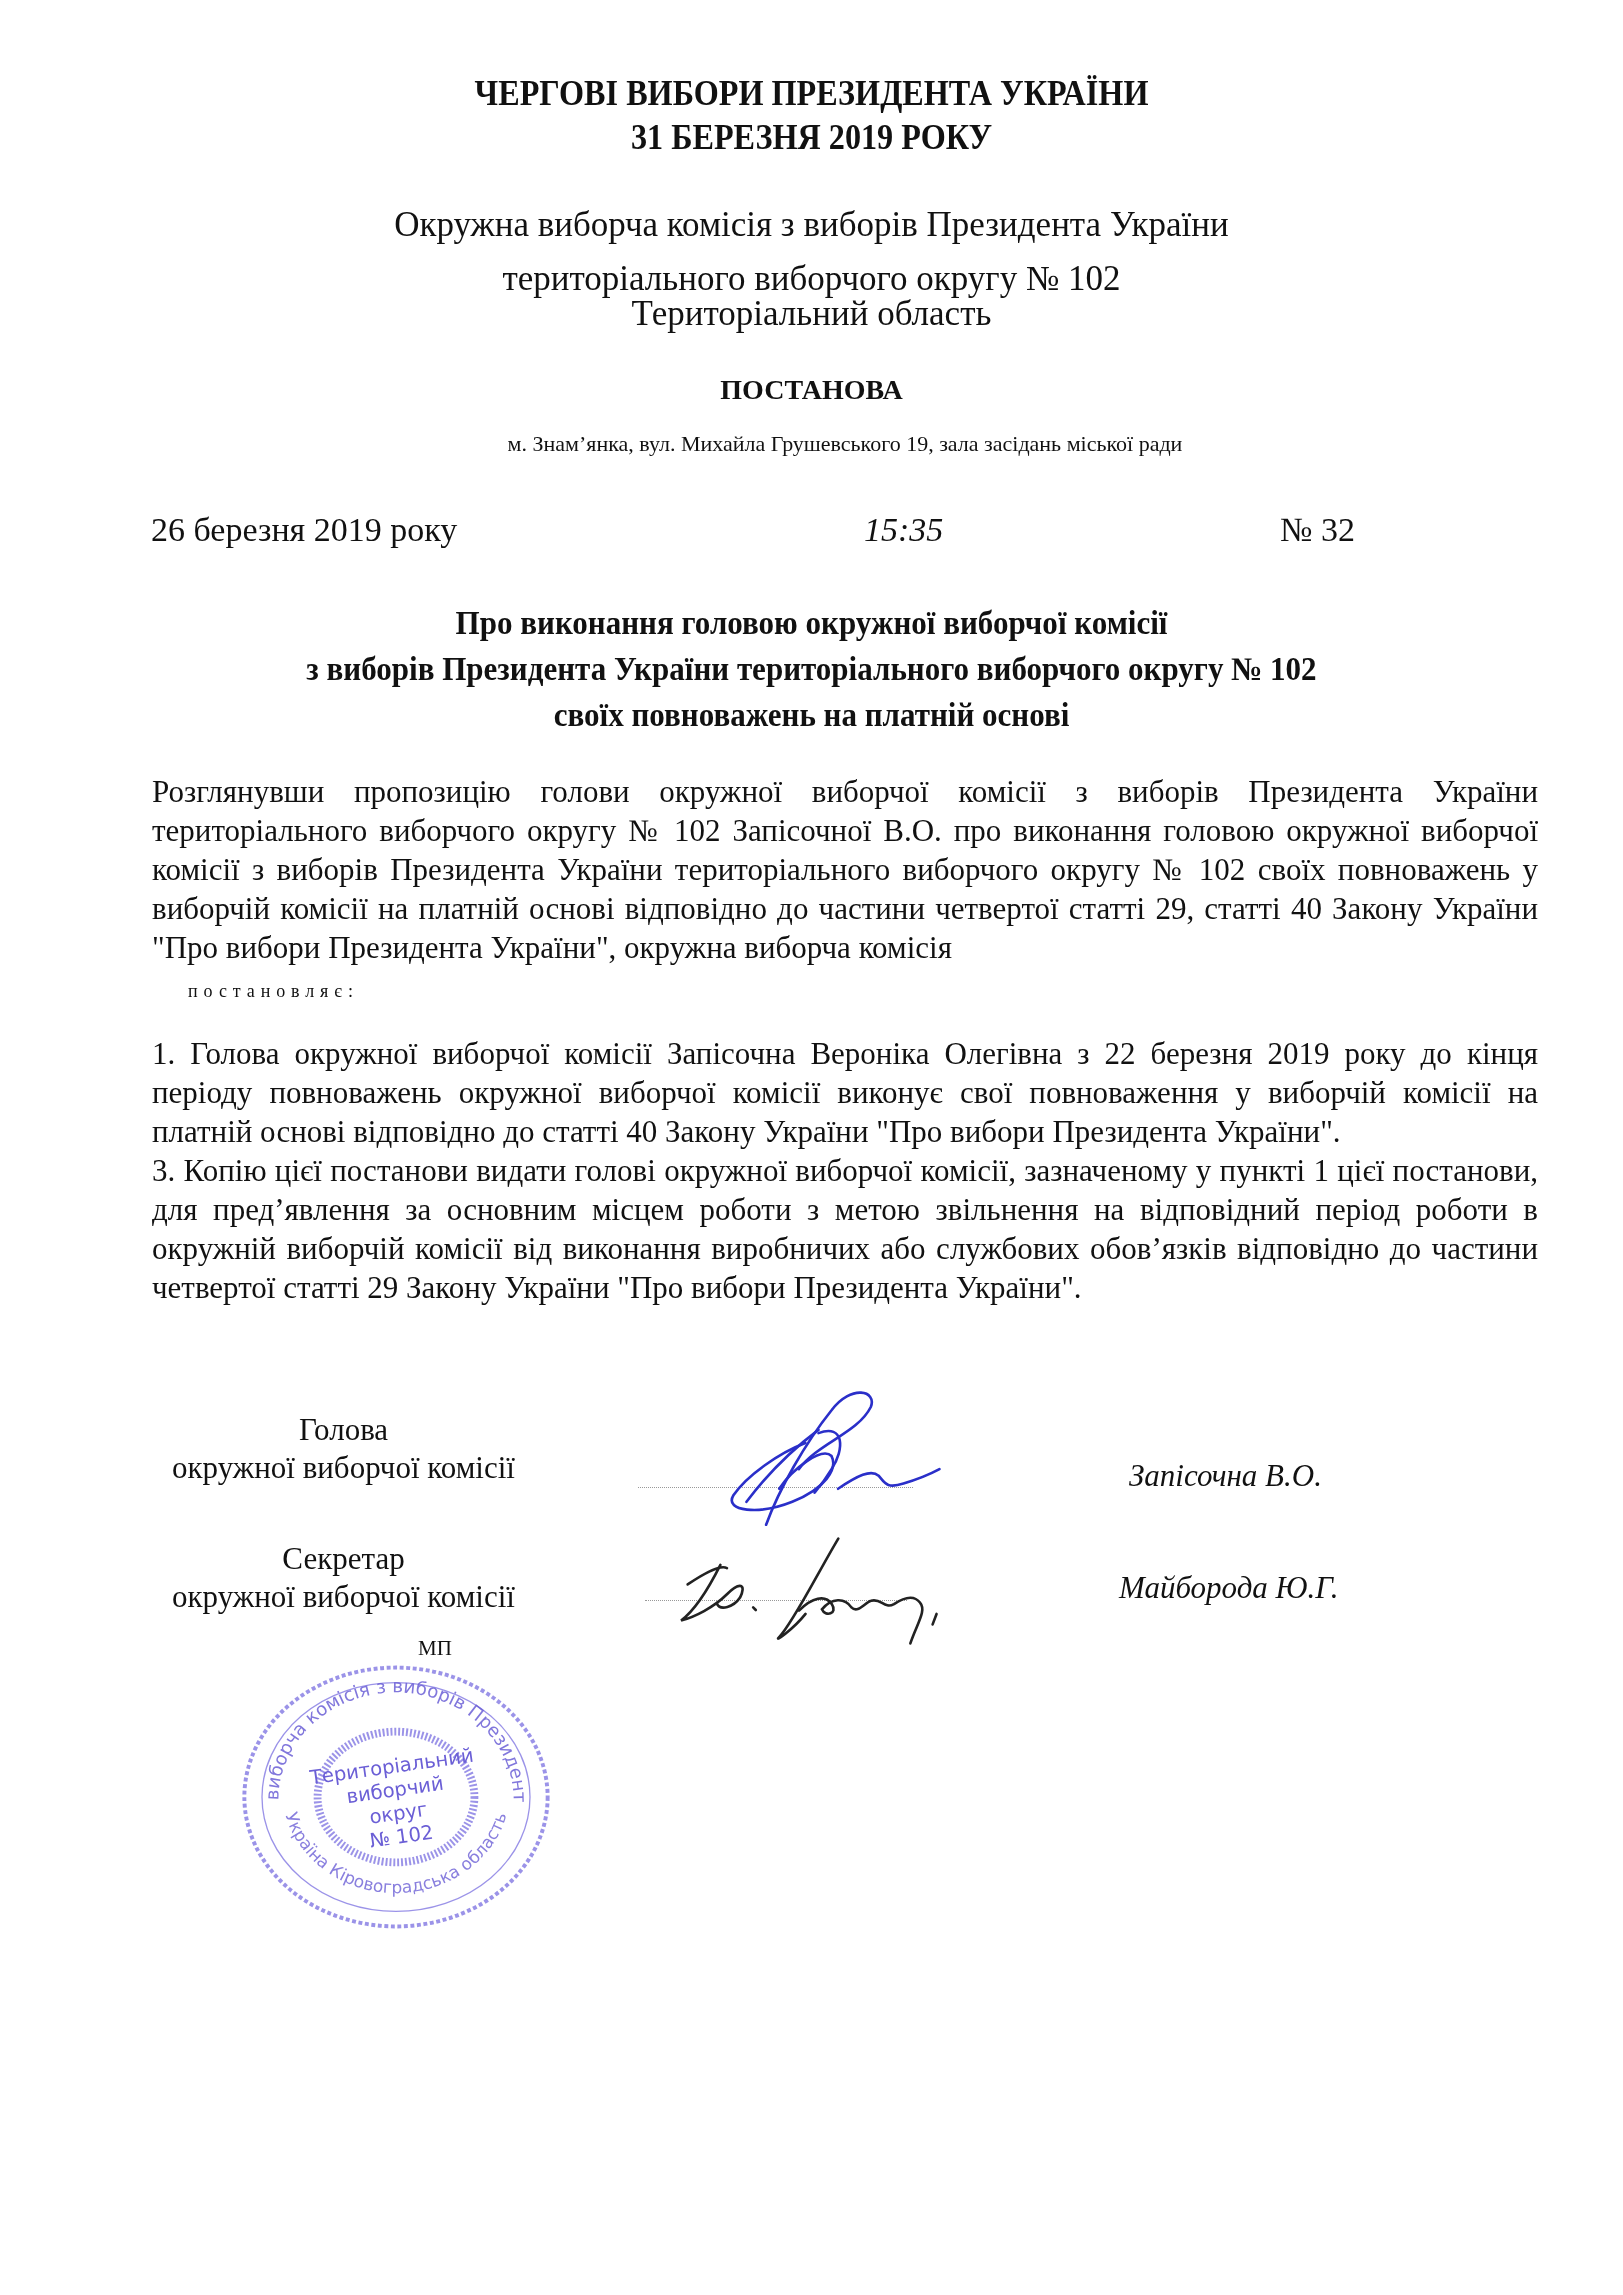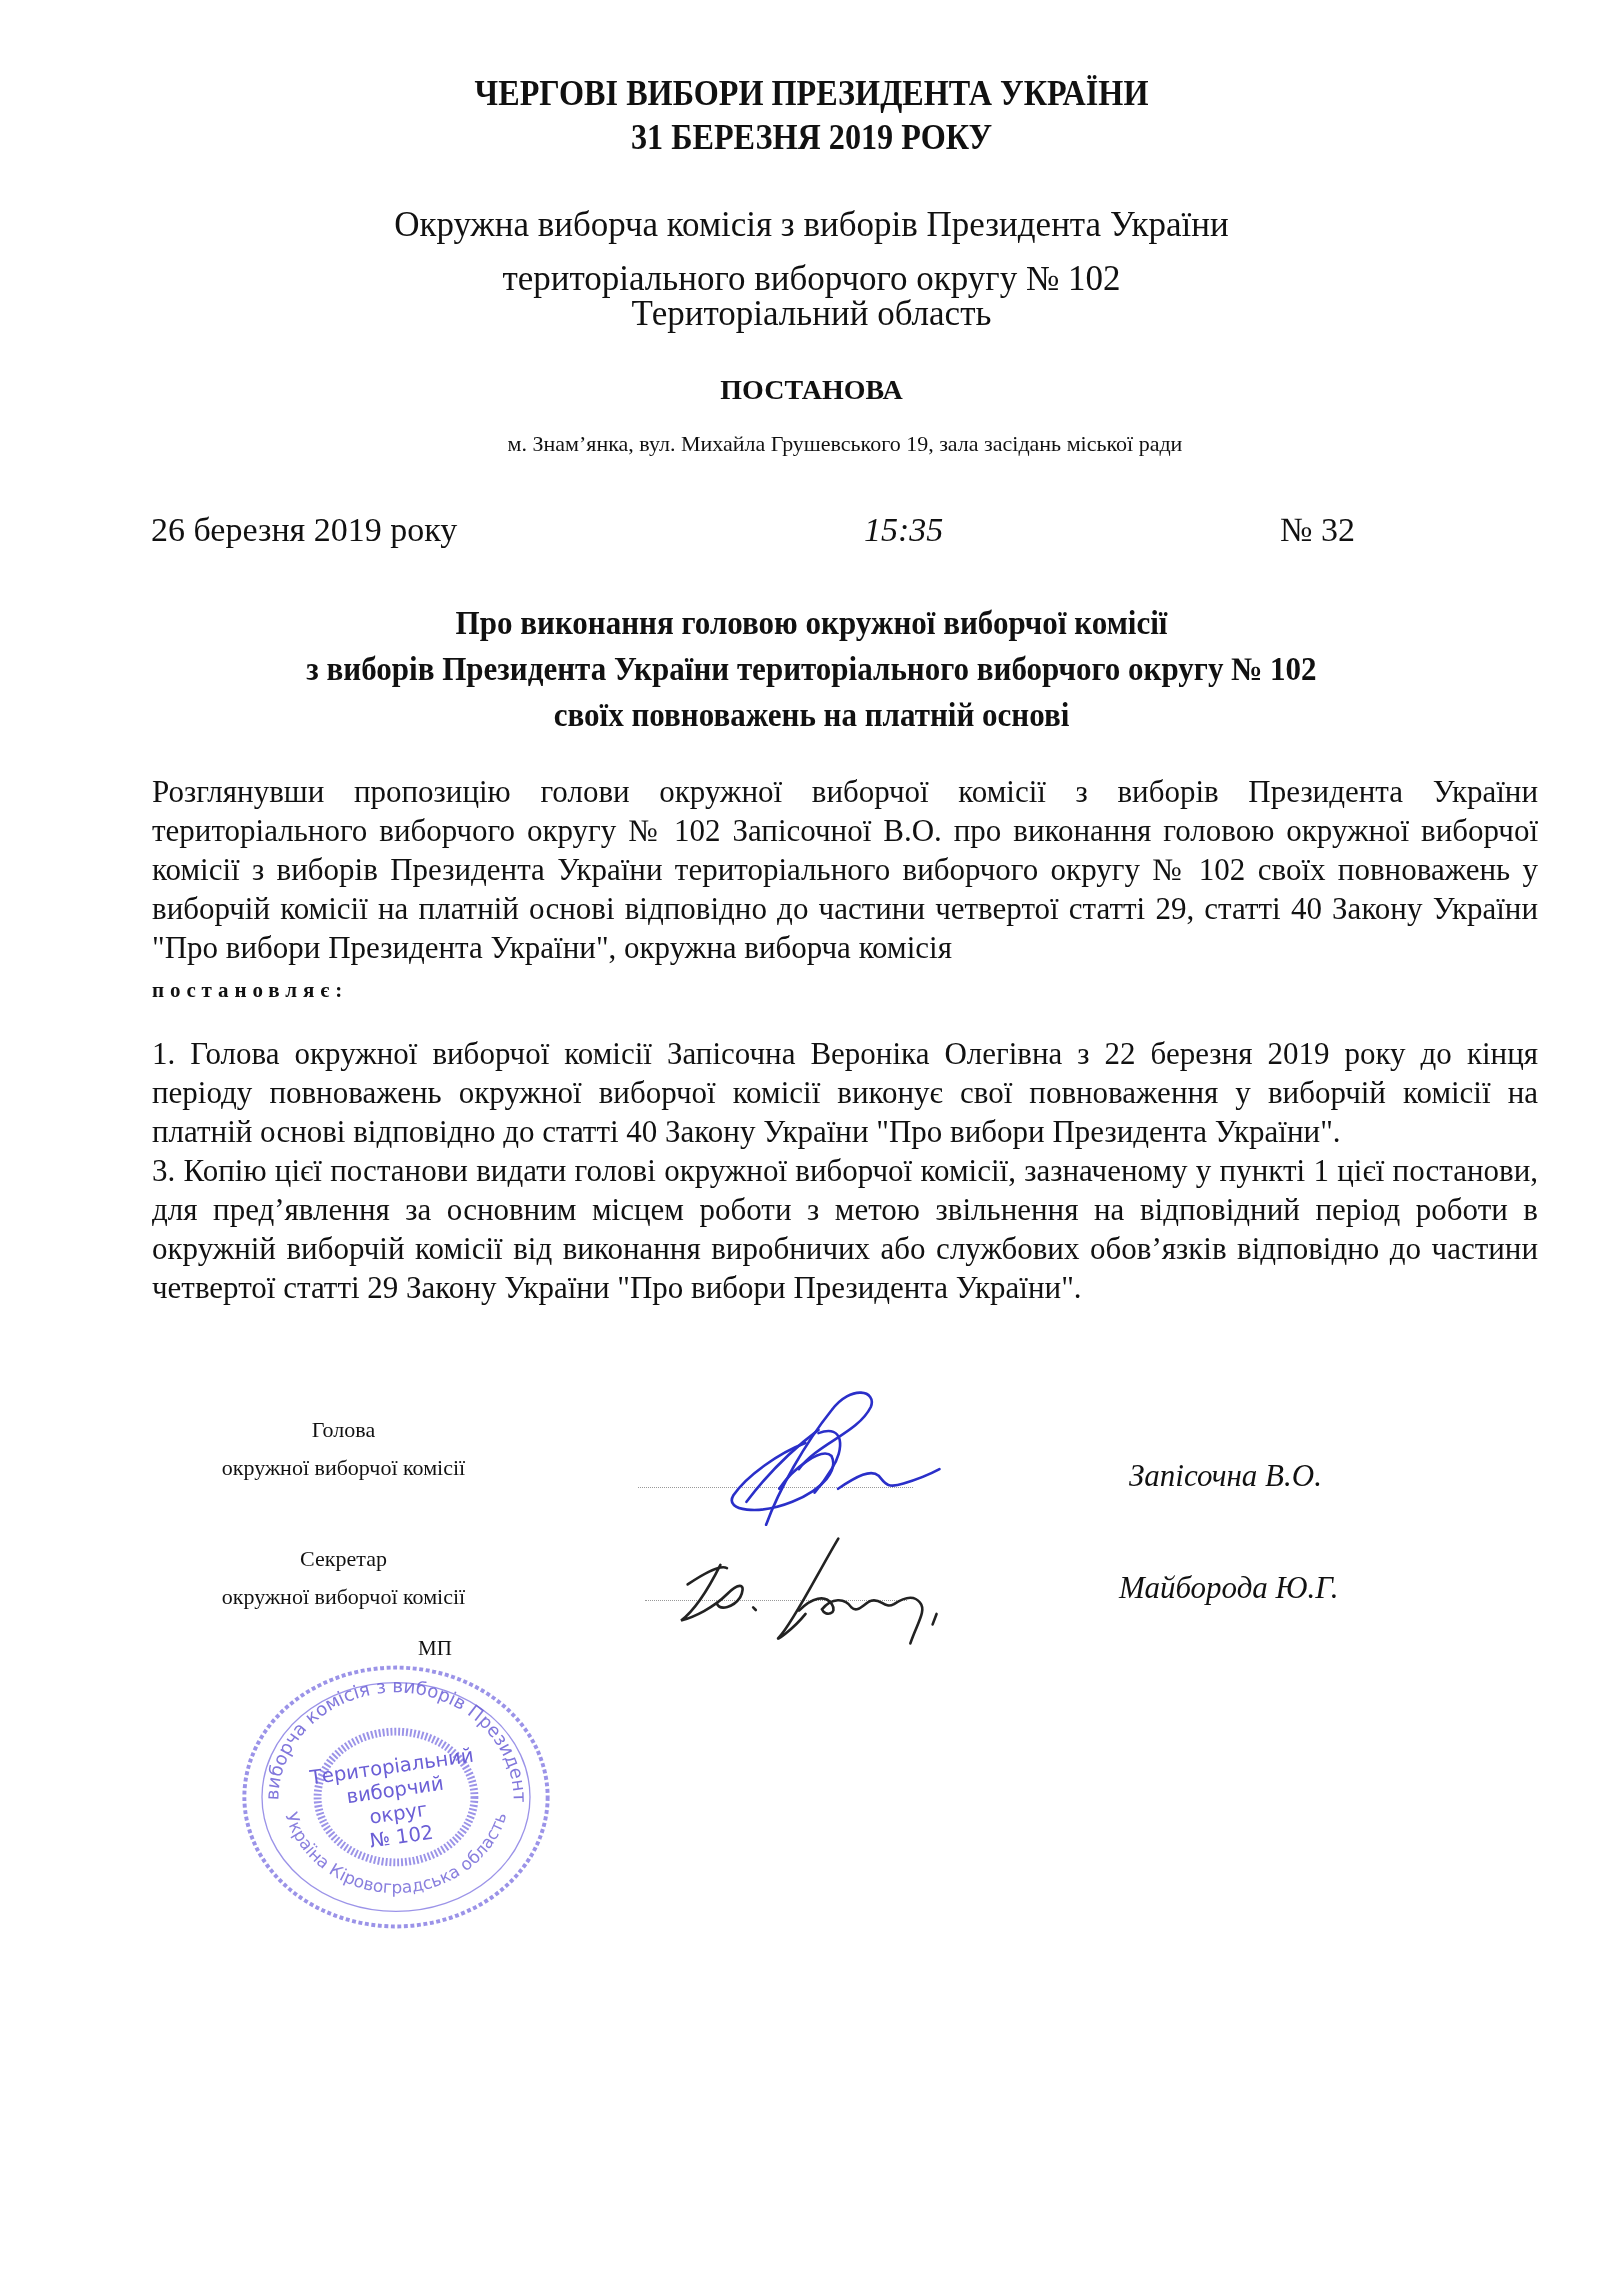--- a/index.html
+++ b/index.html
@@ -8,22 +8,22 @@
   .abs { position: absolute; }
   .center { left: 0; width: 1623px; text-align: center; }
   .h-elect { font-weight: bold; font-size: 35px; line-height: 41px; transform: scaleX(0.92); }
   .commission { font-size: 35px; line-height: 42px; }
   .title { font-weight: bold; font-size: 28px; text-align: center; }
   .address { font-size: 22px; margin-top: 6px; }
   .meta { font-size: 34px; top: 511px; }
   .subject { font-weight: bold; font-size: 33px; line-height: 42px; transform: scaleX(0.94); }
   .para { left: 152px; width: 1386px; font-size: 31px; line-height: 39px; text-align: justify; }
   .para p { margin: 0; }
-  .spaced { letter-spacing: 5.9px; font-weight: bold; font-size: 21px; }
-  .sig-label { font-size: 22px; line-height: 38px; text-align: center; width: 393px; left: 147px; }
+  .spaced { letter-spacing: 5.9px; font-weight: normal; font-size: 18px; margin-left: 36px; }
+  .sig-label { font-size: 31px; line-height: 38px; text-align: center; width: 393px; left: 147px; }
   .sig-name { font-size: 31px; font-style: italic; font-family: Liberation Serif, serif; }
   .mp { font-size: 21px; }
   .sig-line { border-top: 1.3px dotted #999; height: 0; }
 </style>
 </head>
 <body>
 
 <div class="abs center h-elect" style="top:73px;">ЧЕРГОВІ ВИБОРИ ПРЕЗИДЕНТА УКРАЇНИ</div>
 <div class="abs center h-elect" style="top:117px;">31 БЕРЕЗНЯ 2019 РОКУ</div>
 

